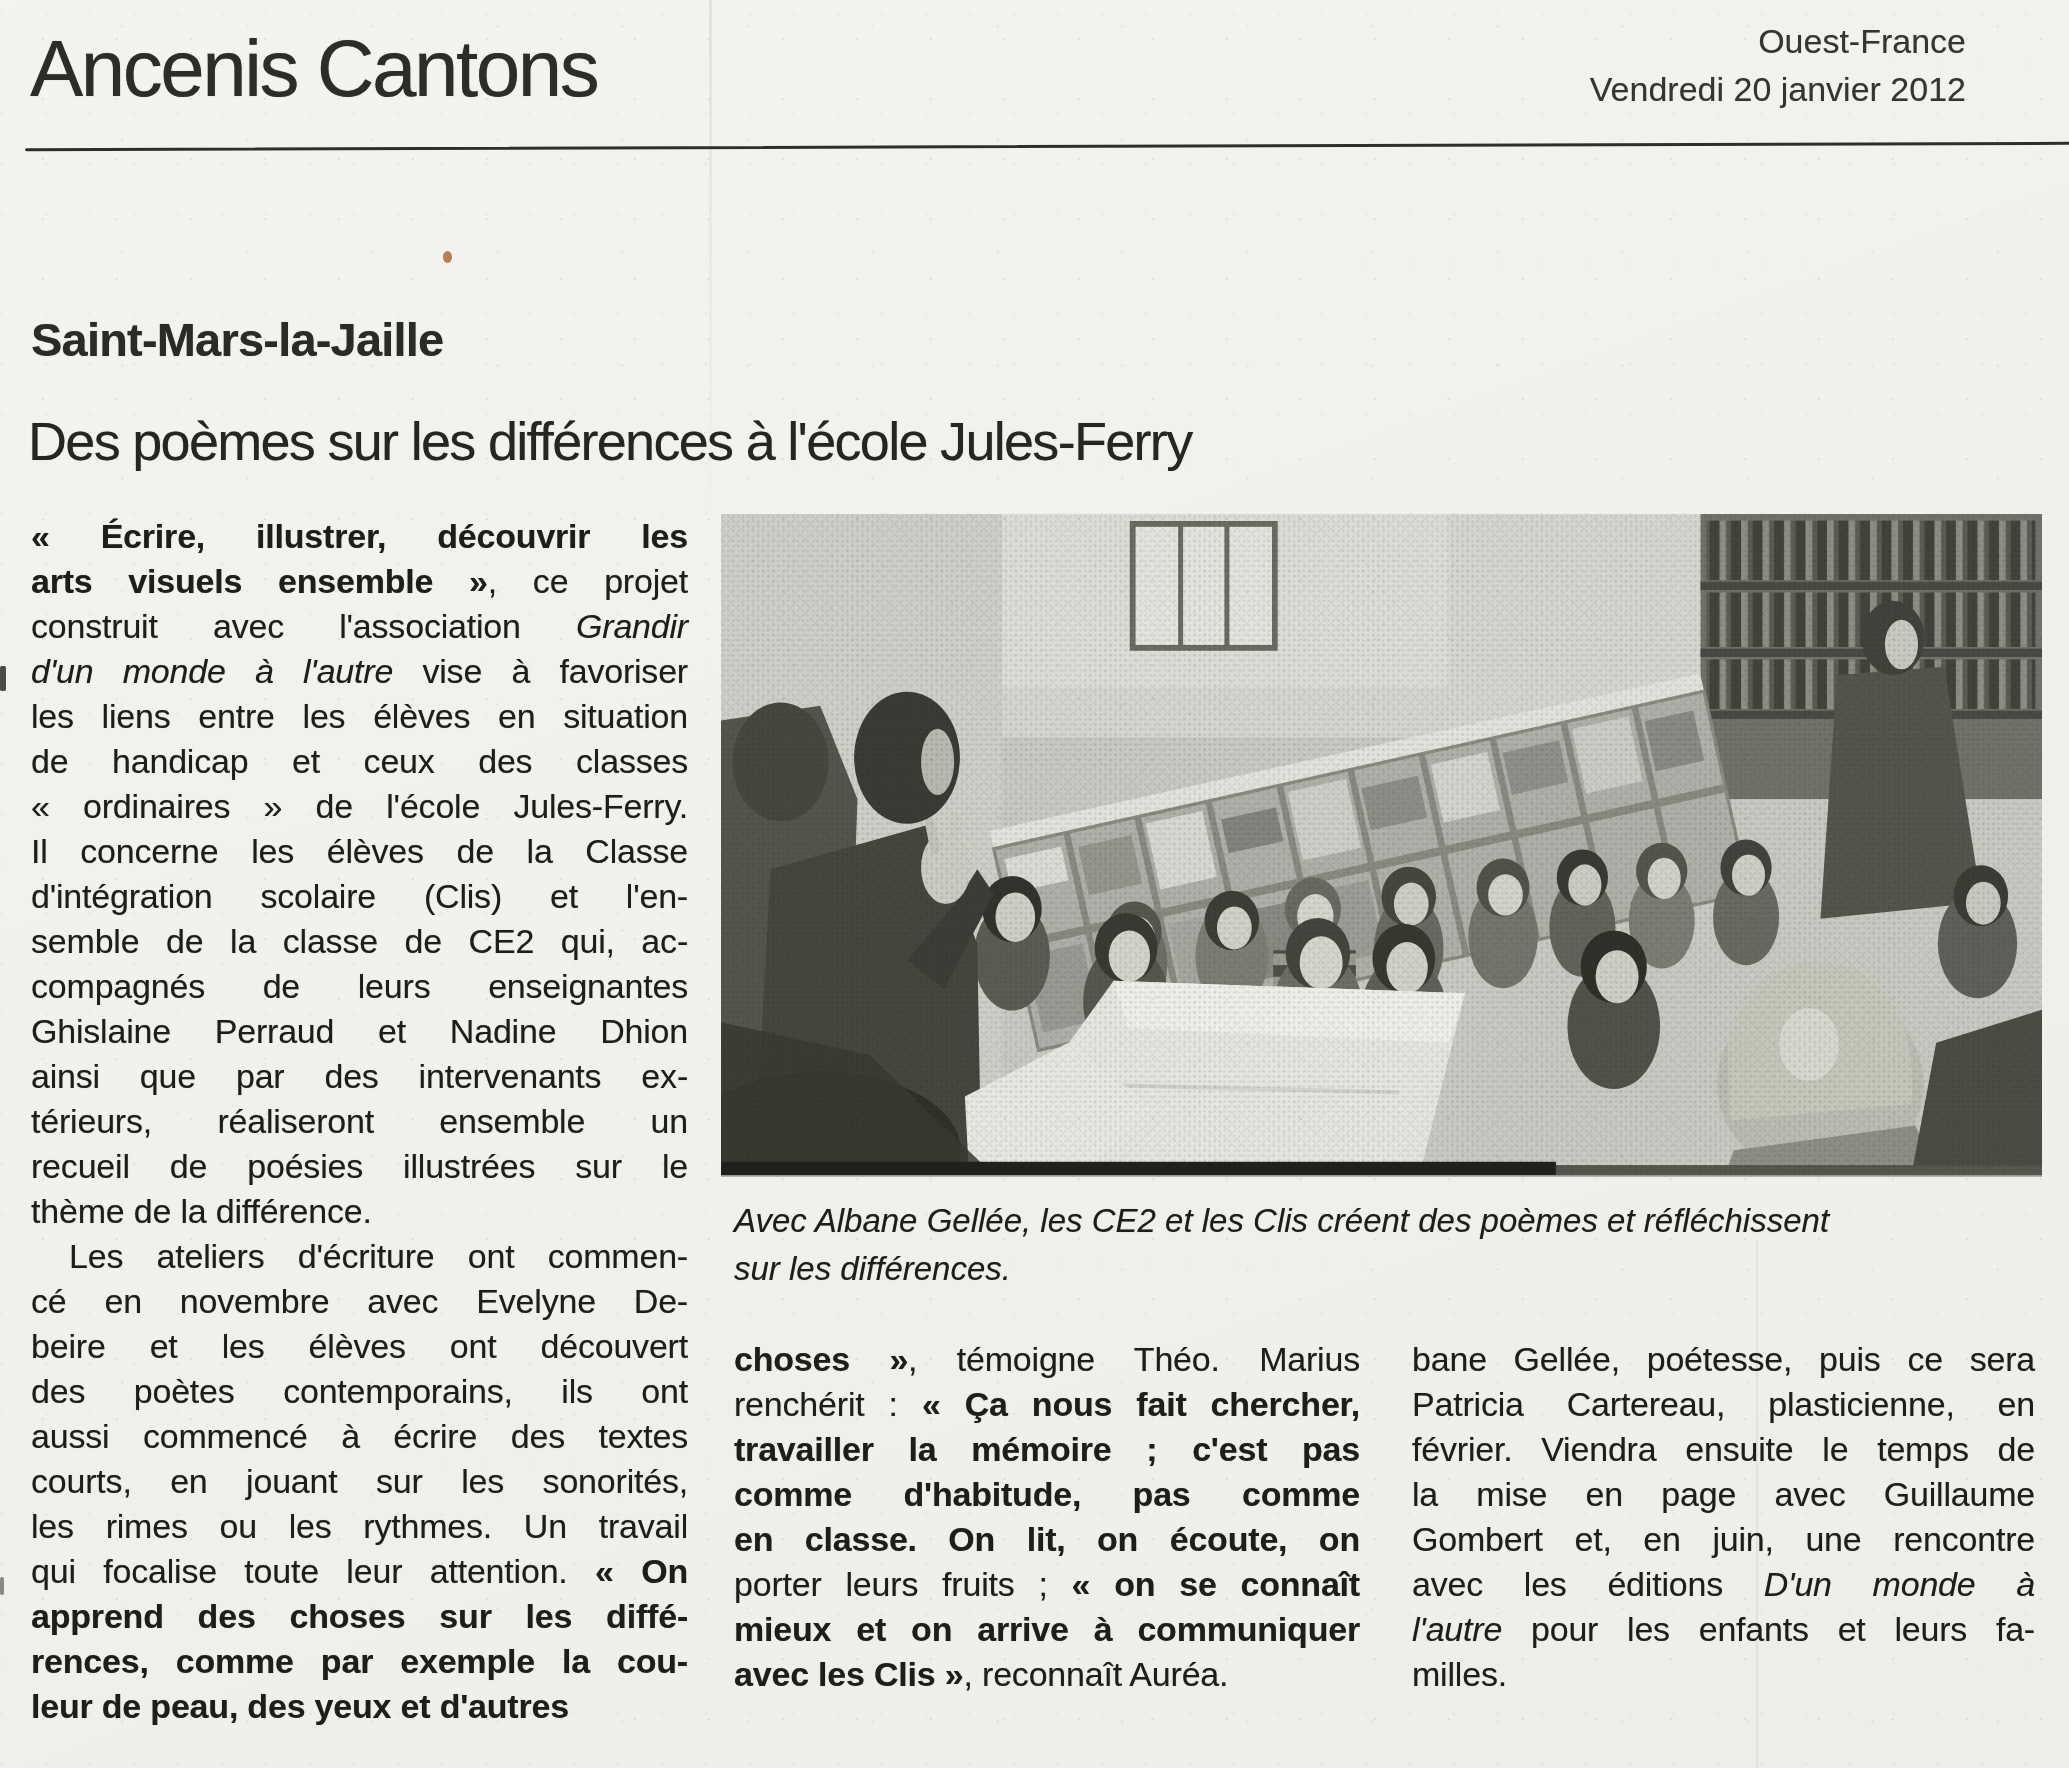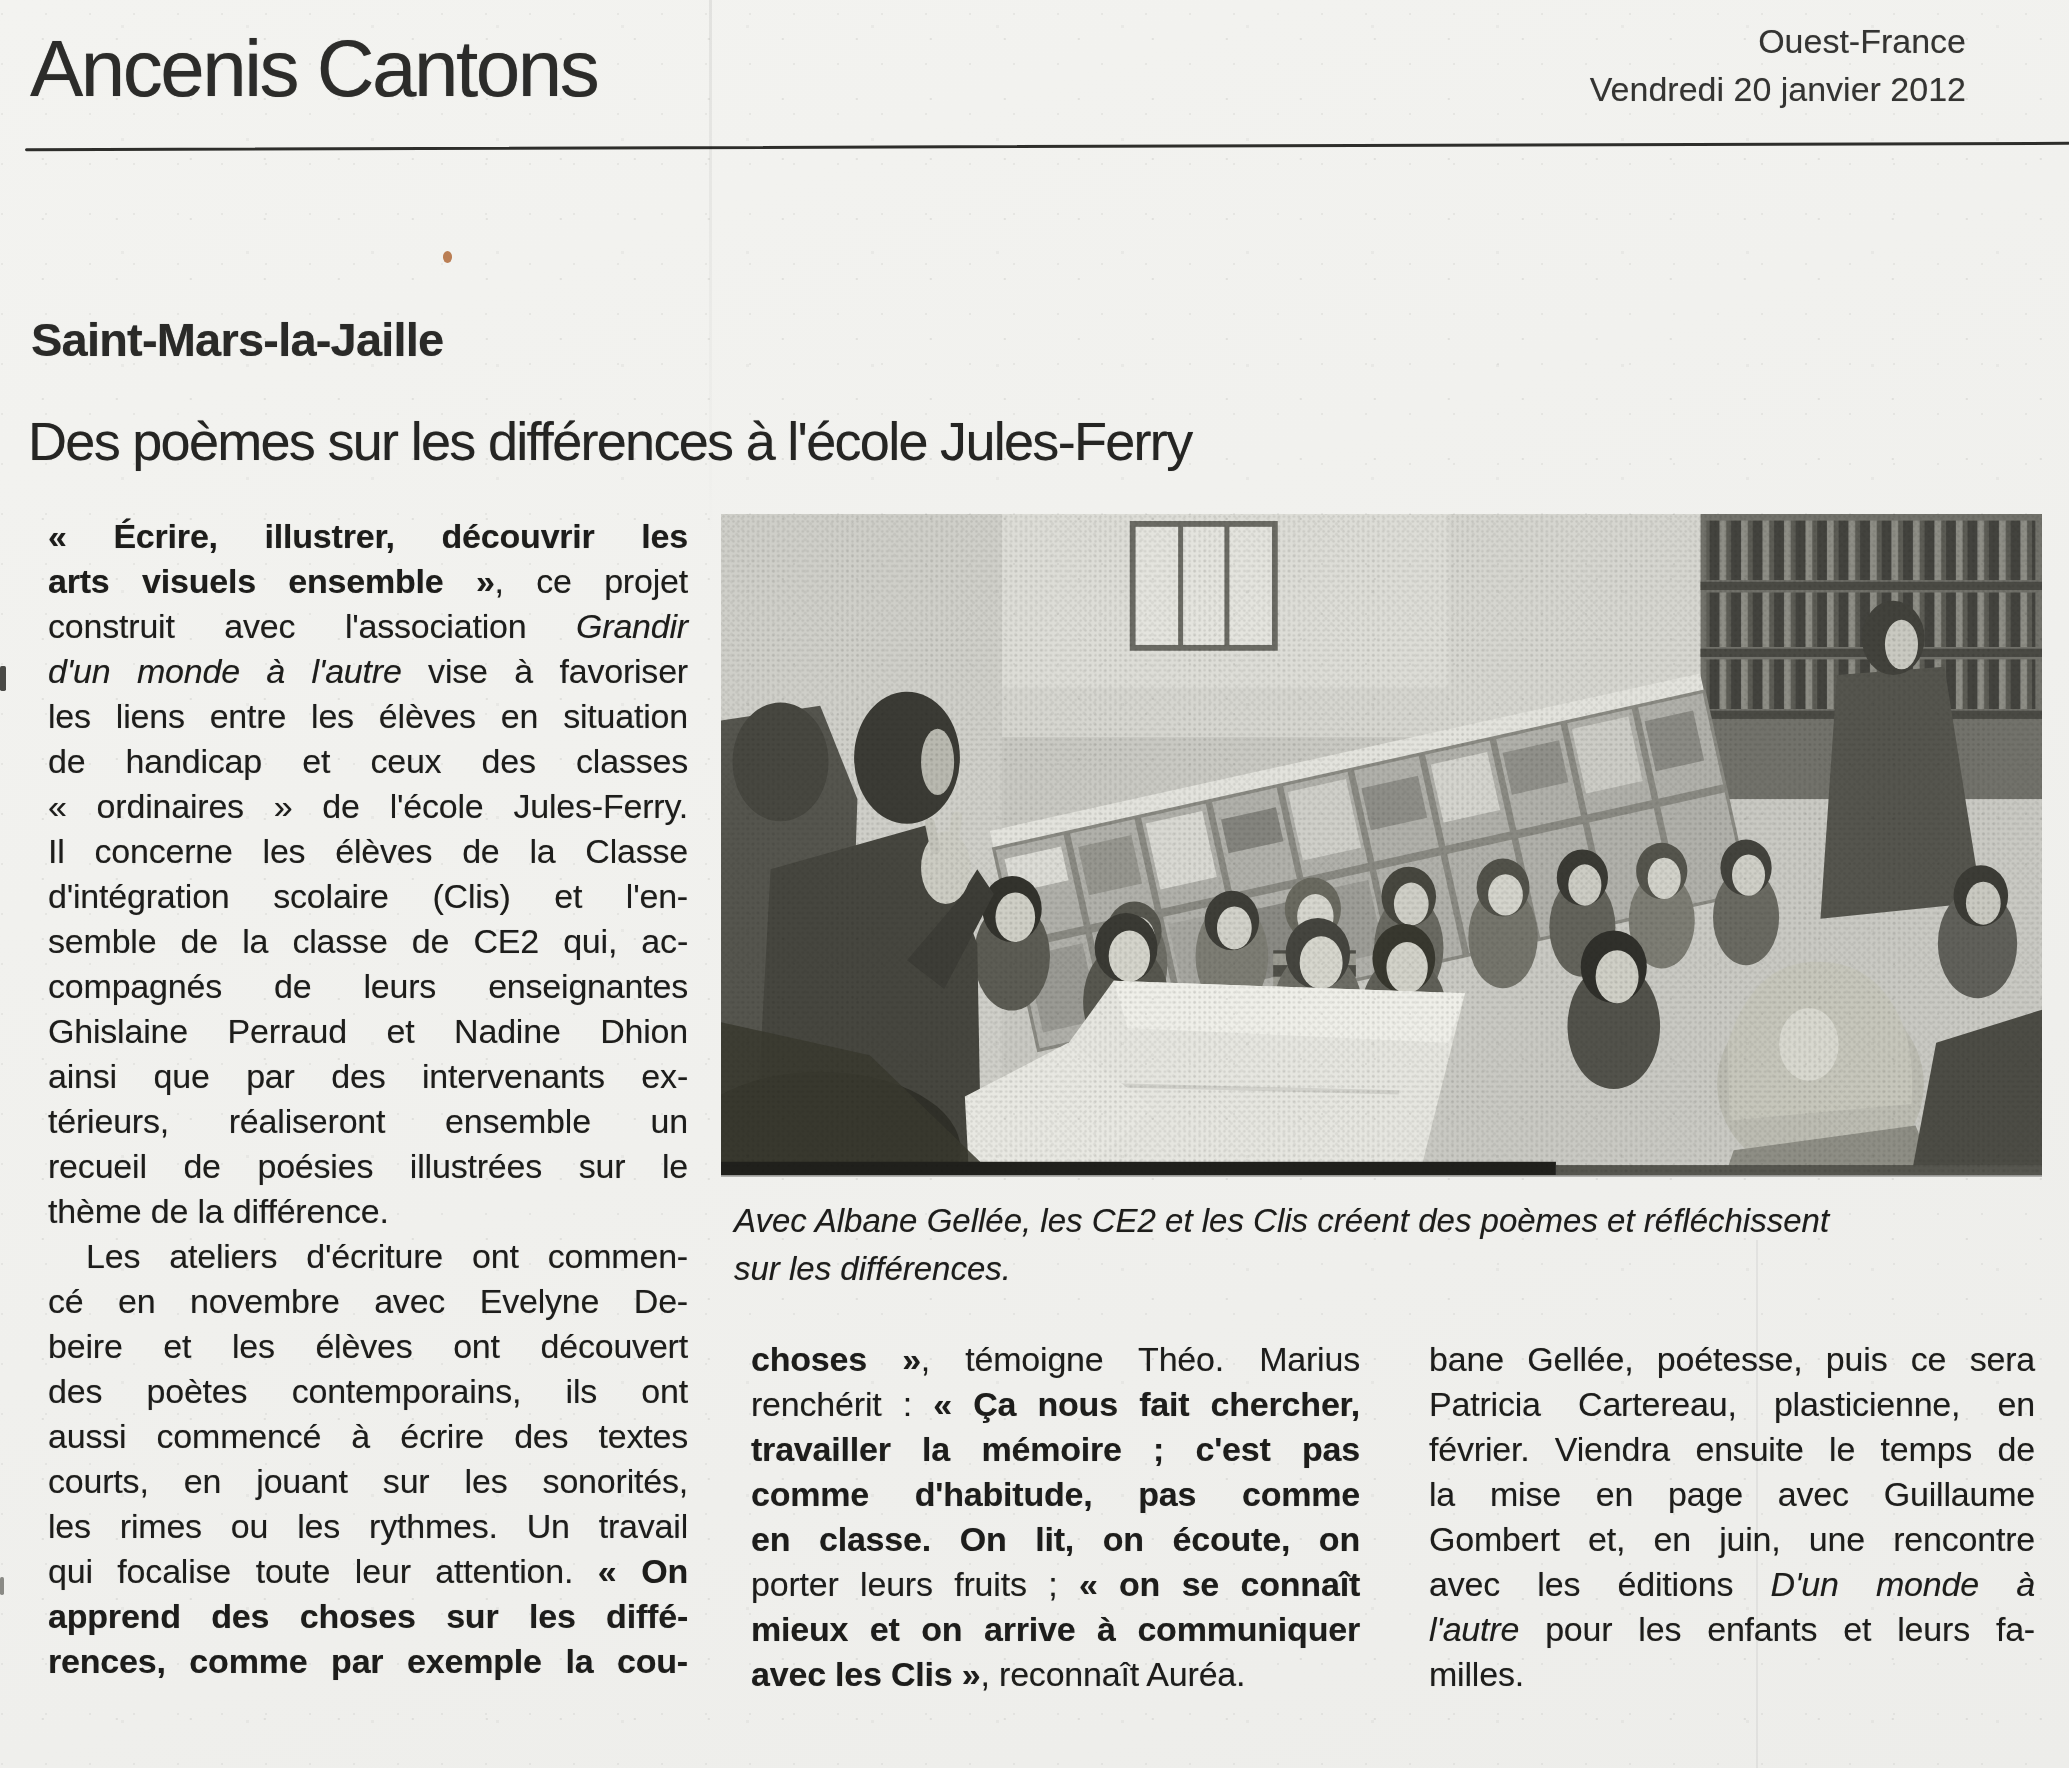--- a/index.html
+++ b/index.html
@@ -28,21 +28,21 @@
     left:31px;top:312px;font-size:47px;font-weight:700;letter-spacing:-0.8px;
     color:#2a2a28;text-shadow:0 0 0.8px rgba(30,30,28,.55);white-space:nowrap;
   }
   .headline{
     left:28px;top:410px;font-size:54px;font-weight:400;letter-spacing:-1.7px;
     color:#252523;text-shadow:0 0 0.8px rgba(30,30,28,.45);white-space:nowrap;
   }
   
   .col{font-size:34px;line-height:45px;letter-spacing:-0.2px;color:#1d1d1b;
        text-shadow:0 0 0.8px rgba(25,25,22,.4);}
-  .col .tl{text-align:justify;text-align-last:justify;white-space:nowrap;margin-left:17px;}
+  .col .tl{text-align:justify;text-align-last:justify;white-space:nowrap;}
   .col .tl.end{text-align-last:left;}
   .col .tl.ind{text-indent:38px;}
   .col span.b{font-weight:700;}
   .col span.i{font-style:italic;}
   #col1{left:31px;top:514px;width:657px;}
   #col2{left:734px;top:1337px;width:626px;}
   #col3{left:1412px;top:1337px;width:623px;}
   
   .photo{
     left:721px;top:514px;width:1321px;height:661px;background:#c9c9c3;
@@ -105,20 +105,21 @@
     <div class="tl ind"><span>Les ateliers d'écriture ont commen-</span></div>
     <div class="tl"><span>cé en novembre avec Evelyne De-</span></div>
     <div class="tl"><span>beire et les élèves ont découvert</span></div>
     <div class="tl"><span>des poètes contemporains, ils ont</span></div>
     <div class="tl"><span>aussi commencé à écrire des textes</span></div>
     <div class="tl"><span>courts, en jouant sur les sonorités,</span></div>
     <div class="tl"><span>les rimes ou les rythmes. Un travail</span></div>
     <div class="tl"><span>qui focalise toute leur attention. </span><span class="b">« On</span></div>
     <div class="tl"><span class="b">apprend des choses sur les diffé-</span></div>
     <div class="tl"><span class="b">rences, comme par exemple la cou-</span></div>
+    <div class="tl end"><span class="b">leur de peau, des yeux et d'autres</span></div>
   </div>
 
 <div class="abs photo">
   <svg viewBox="0 0 1598 800" preserveAspectRatio="none">
     <defs>
       <pattern id="ht1" width="6" height="6" patternUnits="userSpaceOnUse">
         <circle cx="3" cy="3" r="1.5" fill="#14140f"></circle>
       </pattern>
       <pattern id="ht2" width="9" height="9" patternUnits="userSpaceOnUse" patternTransform="rotate(45)">
         <circle cx="4" cy="4" r="2" fill="#14140f"></circle>

